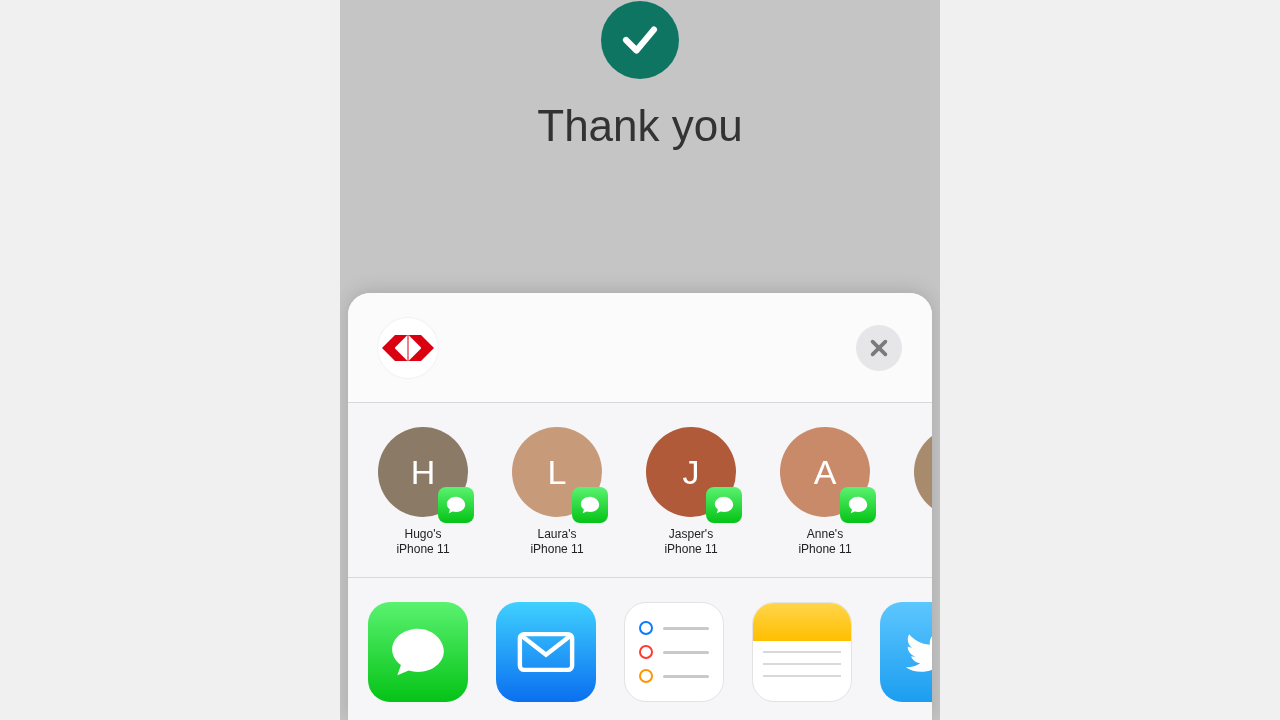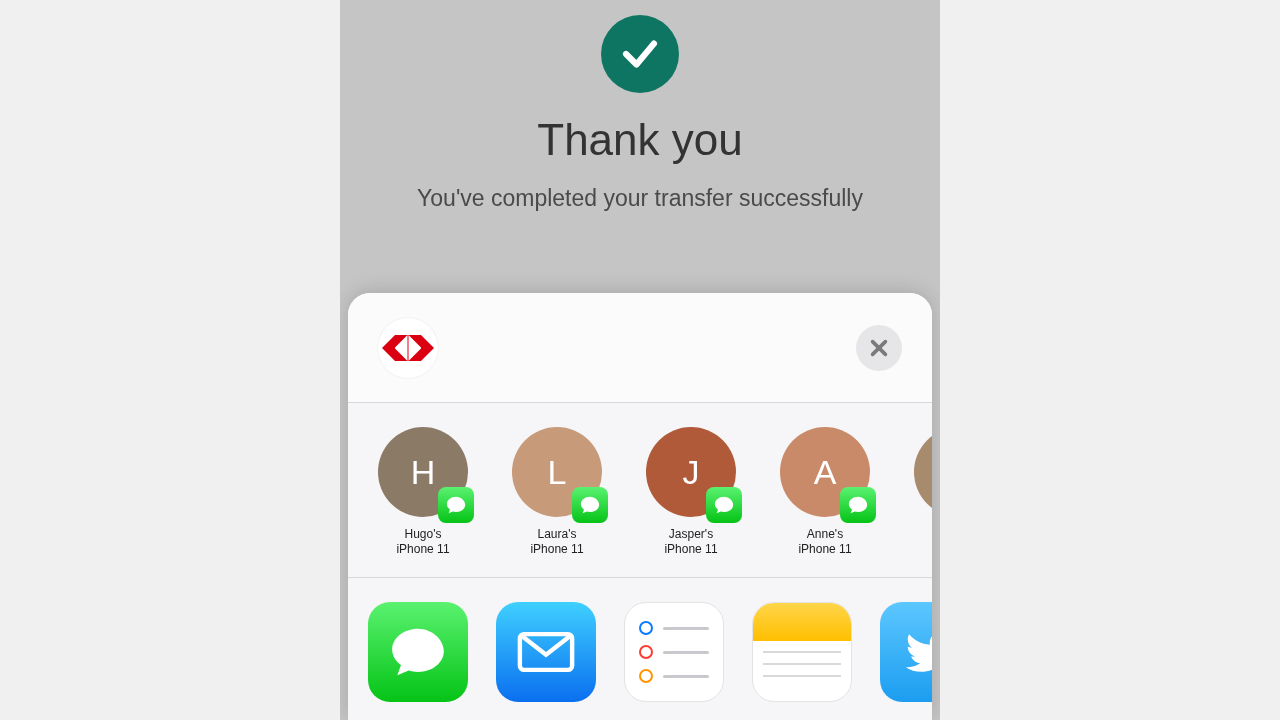--- a/index.html
+++ b/index.html
@@ -12,21 +12,21 @@
   }
   .phone {
     width: 600px;
     height: 720px;
     background: #c5c5c5;
     position: relative;
     overflow: hidden;
   }
   .confirm-area {
     width: 100%;
-    padding-top: 15px;
+    padding-top: 1px;
     text-align: center;
   }
   .check-circle {
     width: 78px; height: 78px;
     background: #0e7563;
     border-radius: 50%;
     margin: 0 auto 22px auto;
     display: flex; align-items: center; justify-content: center;
   }
   .check-circle svg { width: 42px; height: 42px; }
@@ -140,21 +140,20 @@
 
 <div class="phone">
 
   <div class="confirm-area">
     <div class="check-circle">
       <svg viewBox="0 0 24 24" fill="none" stroke="#fff" stroke-width="3.5" stroke-linecap="round" stroke-linejoin="round">
           <polyline points="4 12 10 18 20 6"></polyline>
         </svg>
     </div>
     <div class="thank-title">Thank you</div>
-    <div class="thank-sub">You've completed your transfer successfully</div>
   </div>
 
   <div class="share-sheet">
 
     <div class="sheet-header">
       <div class="app-badge">
         <div class="hsbc">
           <div class="sq"></div>
           <div class="tri tl"></div>
           <div class="tri tr"></div>

